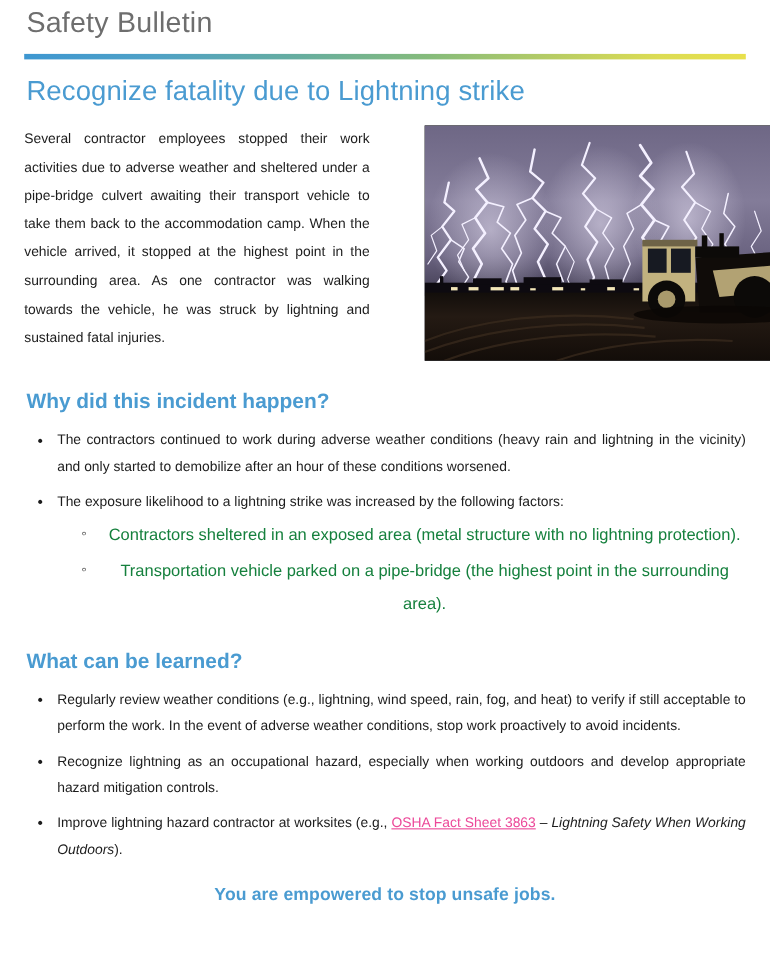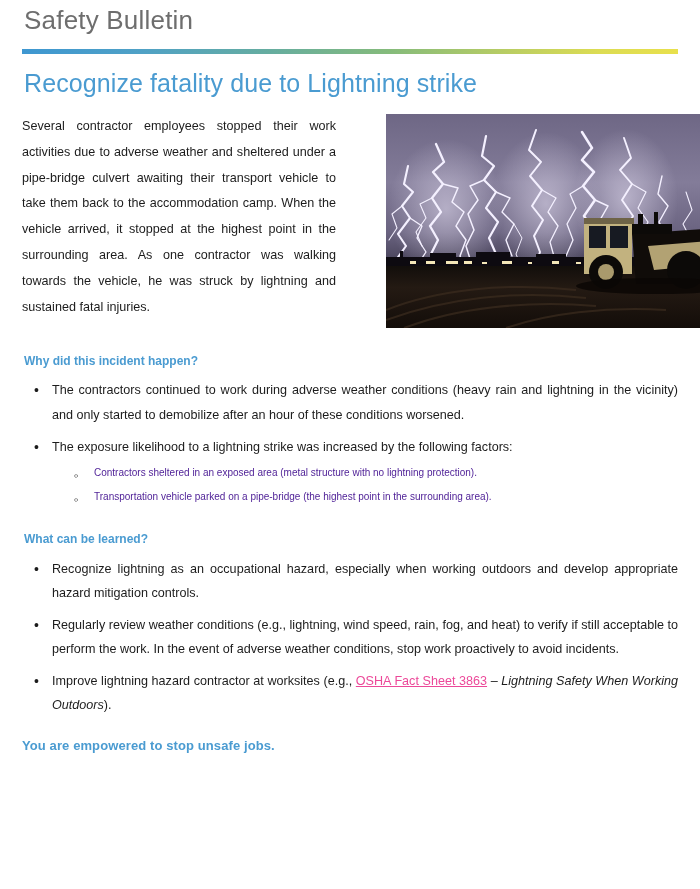--- a/index.html
+++ b/index.html
@@ -91,21 +91,21 @@
     overflow: hidden;
     background: #0b0a10;
   }
   .photo-svg { display: block; width: 100%; height: 100%; }
 
   
   .section {
     margin-top: 26px;
   }
   .section-heading {
-    font-size: 12px;
+    font-size: 19px;
     font-weight: bold;
     color: #4a9bd1;
     margin: 0 0 9px 2px;
     line-height: 1.3;
   }
 
   ul.bullets {
     list-style: none;
     margin: 0;
     padding: 0;
@@ -131,24 +131,24 @@
   }
   ul.subbullets {
     list-style: none;
     margin: 4px 0 0 0;
     padding: 0;
   }
   ul.subbullets > li {
     position: relative;
     padding-left: 42px;
     margin-bottom: 4px;
-    font-size: 10px;
+    font-size: 15px;
     line-height: 1.95;
-    text-align: left;
-    color: #4c1d95;
+    text-align: center;
+    color: #15803d;
   }
   ul.subbullets > li::before {
     content: "\25E6";
     position: absolute;
     left: 22px;
     top: 0;
     font-size: 13px;
     color: #1c1c1c;
     line-height: 1.95;
   }
@@ -159,22 +159,22 @@
   .link {
     color: #ec4899;
     text-decoration: underline;
     cursor: pointer;
   }
   .ital { font-style: italic; }
 
   
   .footer {
     margin-top: 20px;
-    text-align: left;
-    font-size: 13px;
+    text-align: center;
+    font-size: 16px;
     font-weight: bold;
     color: #4a9bd1;
     letter-spacing: 0.1px;
   }
 </style>
 </head>
 <body>
 
 <div class="page">
 
@@ -313,24 +313,24 @@
           </li>
         </ul>
       </li>
     </ul>
   </div>
 
   <div class="section">
     <div class="section-heading">What can be learned?</div>
     <ul class="bullets">
       <li>
+        <span>Regularly review weather conditions (e.g., lightning, wind speed, rain, fog, and heat) to verify if still acceptable to perform the work. In the event of adverse weather conditions, stop work proactively to avoid incidents.</span>
+      </li>
+      <li>
         <span>Recognize lightning as an occupational hazard, especially when working outdoors and develop appropriate hazard mitigation controls.</span>
-      </li>
-      <li>
-        <span>Regularly review weather conditions (e.g., lightning, wind speed, rain, fog, and heat) to verify if still acceptable to perform the work. In the event of adverse weather conditions, stop work proactively to avoid incidents.</span>
       </li>
       <li class="nowrap-last">
         <span>Improve lightning hazard contractor at worksites (e.g., </span><a class="link" href="#">OSHA Fact Sheet 3863</a><span> – </span><span class="ital">Lightning Safety When Working Outdoors</span><span>).</span>
       </li>
     </ul>
   </div>
 
   <div class="footer">You are empowered to stop unsafe jobs.</div>
 
 </div>

